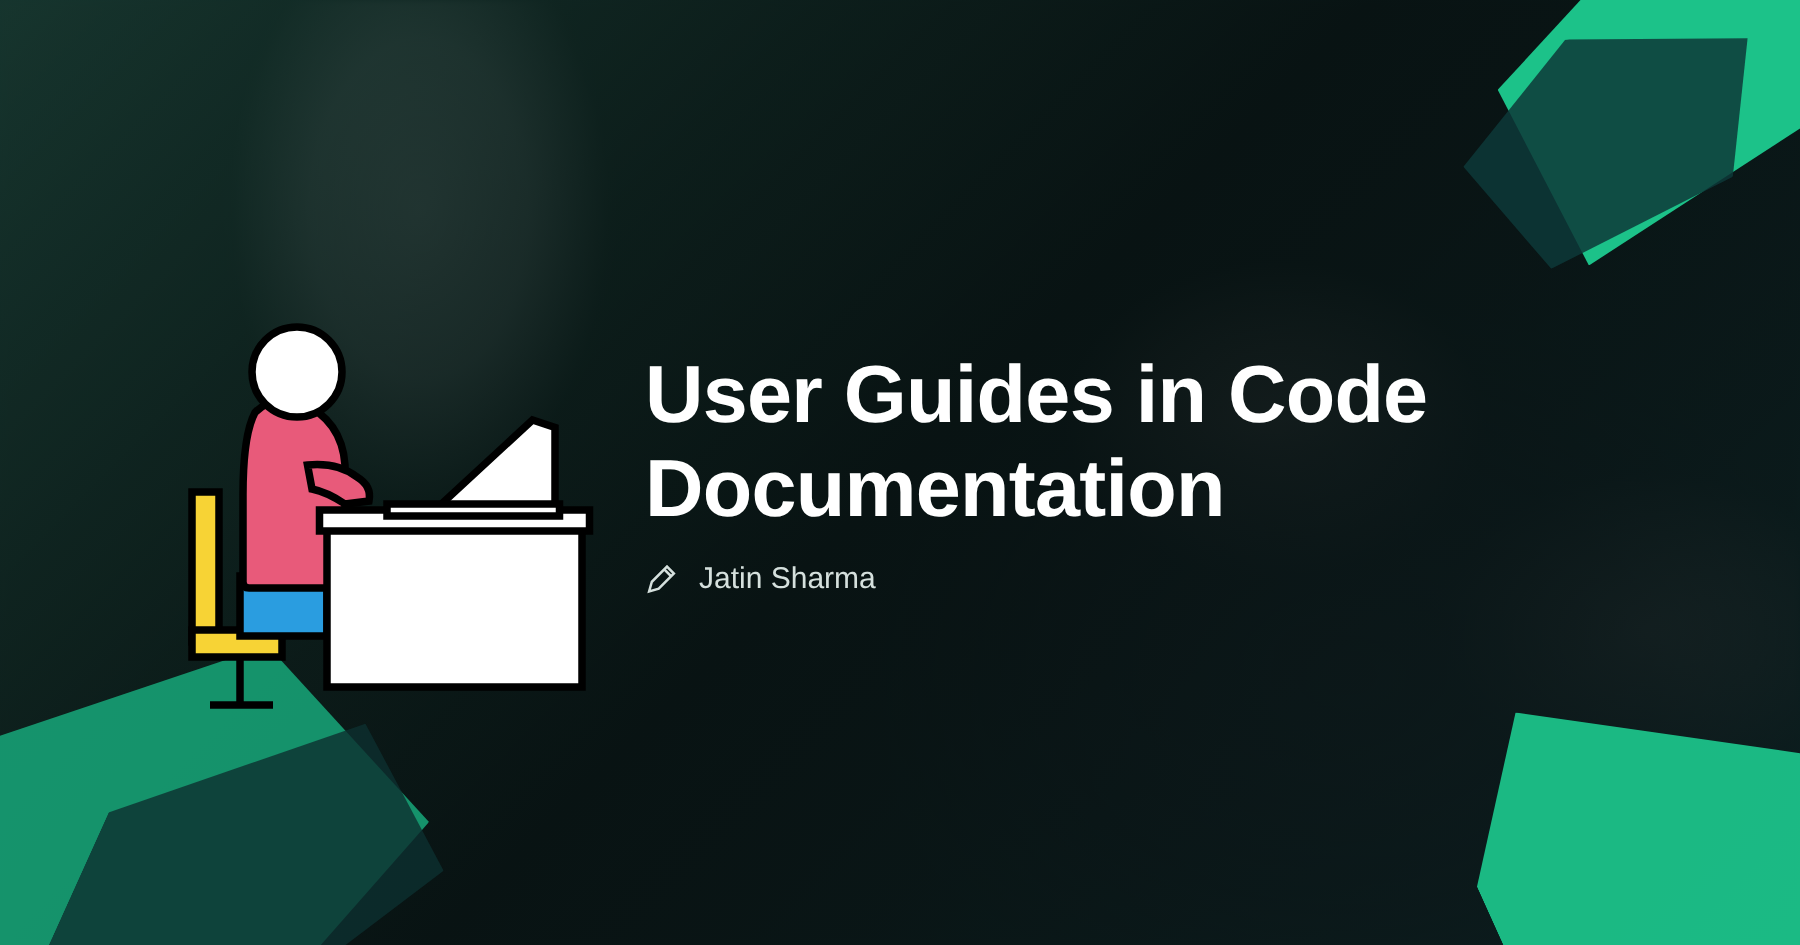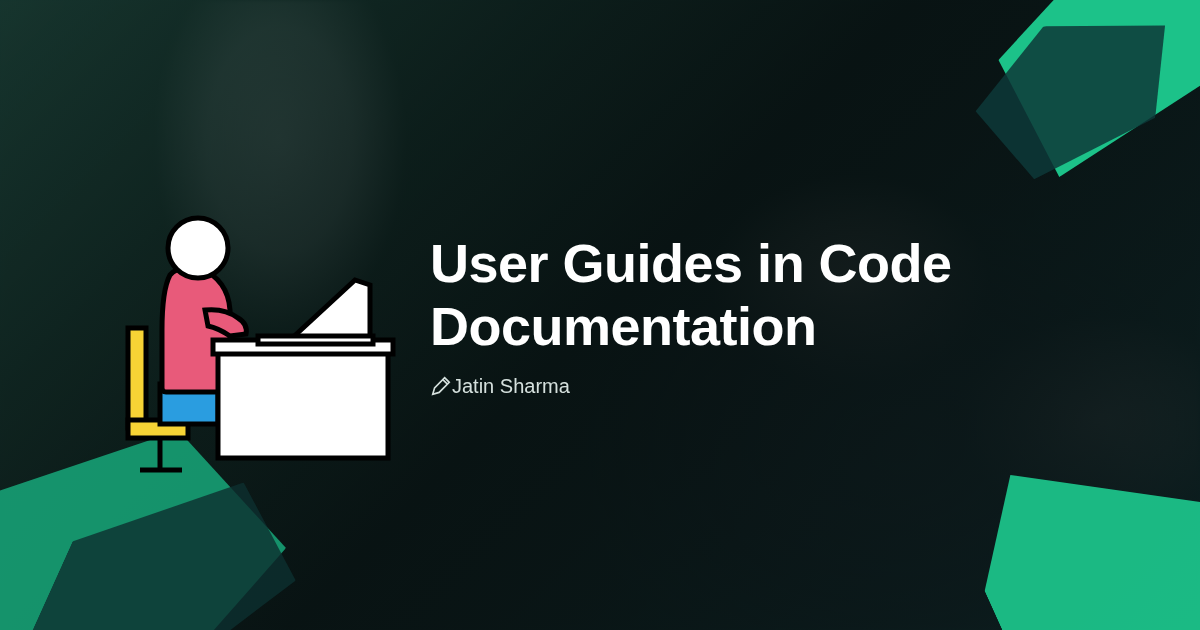--- a/index.html
+++ b/index.html
@@ -123,20 +123,21 @@
   font-size: 22px;
   font-weight: 700;
   letter-spacing: 0.3px;
   margin-bottom: 24px;
   color: #e8f0ee;
 }
 
 .author-row {
   display: flex;
   align-items: center;
+  gap: 14px;
   font-size: 20px;
   font-weight: 400;
   color: #d5e0dd;
   font-family: 'Helvetica Neue', Arial, sans-serif;
 }
 
 .pencil-icon {
   width: 22px;
   height: 22px;
 }

